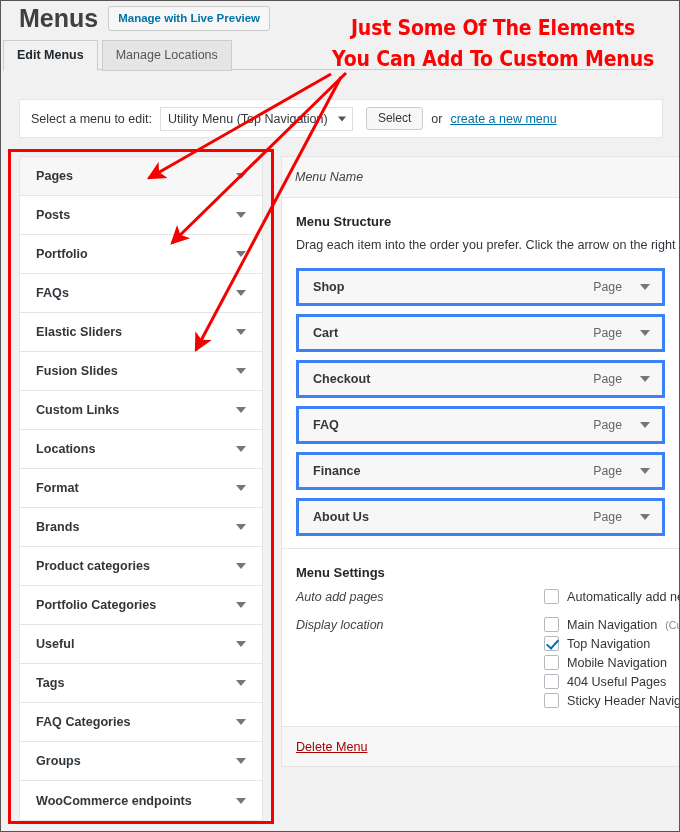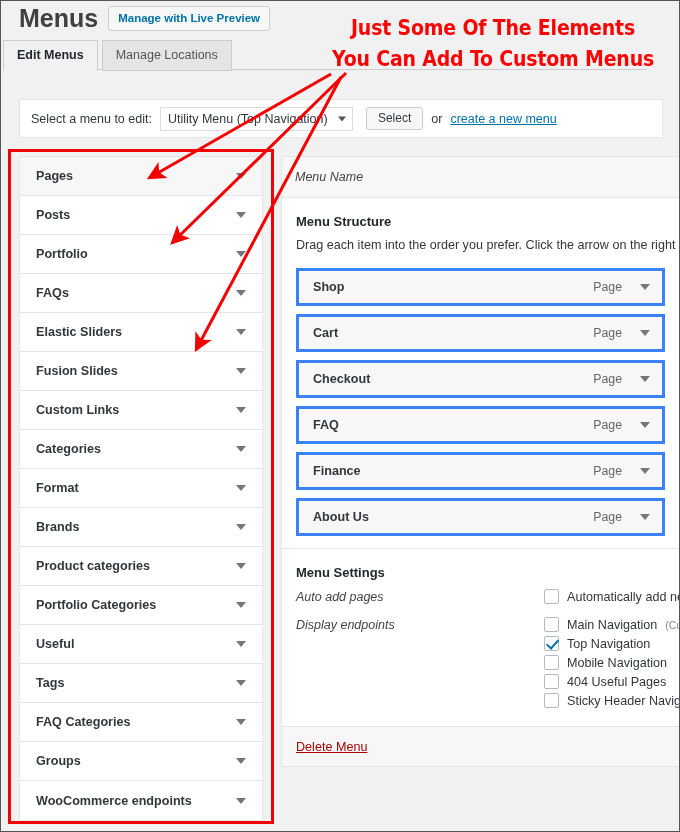--- a/index.html
+++ b/index.html
@@ -389,21 +389,21 @@
     </div>
     <div class="accordion-item">
       <span class="accordion-label">Fusion Slides</span>
       <span class="chev"></span>
     </div>
     <div class="accordion-item">
       <span class="accordion-label">Custom Links</span>
       <span class="chev"></span>
     </div>
     <div class="accordion-item">
-      <span class="accordion-label">Categories</span>
+      <span class="accordion-label">Locations</span>
       <span class="chev"></span>
     </div>
     <div class="accordion-item">
       <span class="accordion-label">Format</span>
       <span class="chev"></span>
     </div>
     <div class="accordion-item">
       <span class="accordion-label">Brands</span>
       <span class="chev"></span>
     </div>
@@ -486,21 +486,21 @@
         <span class="settings-label">Auto add pages</span>
         <div>
           <label class="cb-line">
             <span class="cb"></span>
             <span class="cb-text">Automatically add new</span>
           </label>
         </div>
       </div>
 
       <div class="settings-row">
-        <span class="settings-label">Display endpoints</span>
+        <span class="settings-label">Display location</span>
         <div>
           <label class="cb-line">
             <span class="cb"></span>
             <span class="cb-text">Main Navigation</span>
             <span class="cb-sub">(Curre</span>
           </label>
           <label class="cb-line">
             <span class="cb checked"></span>
             <span class="cb-text">Top Navigation</span>
           </label>

